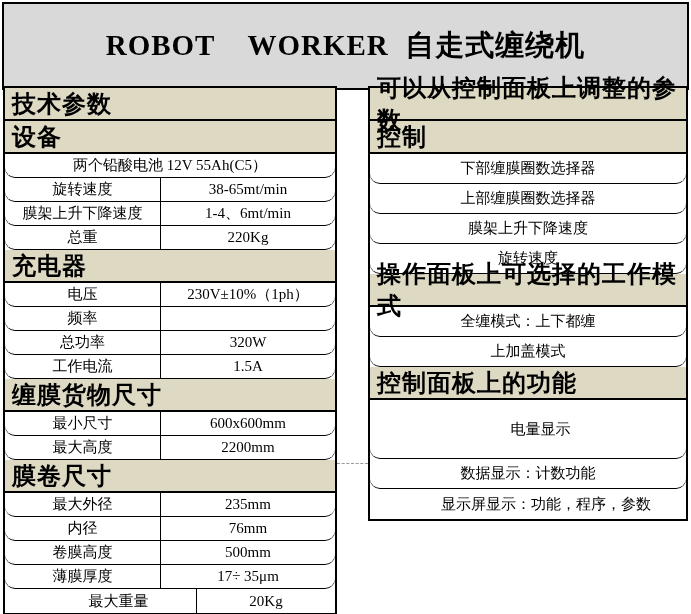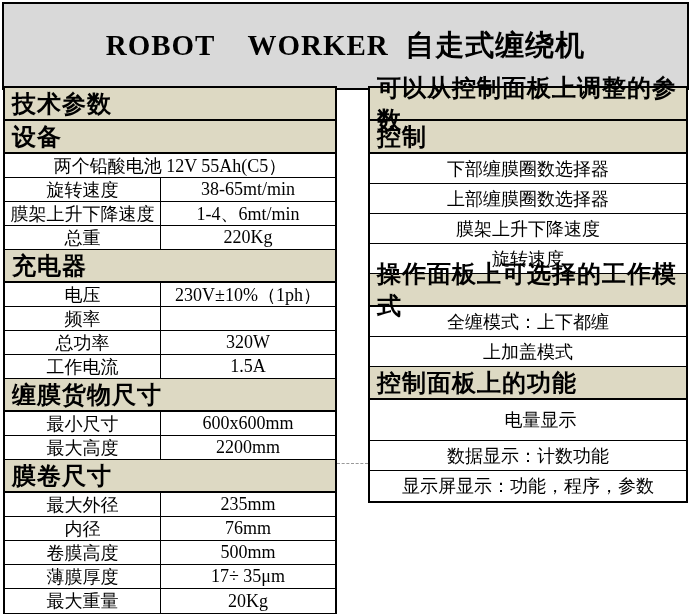--- a/index.html
+++ b/index.html
@@ -50,27 +50,28 @@
     align-items:center;
     padding-left:7px;
     font-weight:bold;
     font-size:24px;
     letter-spacing:1px;
   }
   .row{
     box-sizing:border-box;
     border-bottom:1px solid var(--border);
     display:flex;
-    font-size:18px;
+    font-size:15px;
     align-items:stretch;
+    border-radius:10px;
   }
   .panel.left .row{ height:24px; }
   .panel.right .row{ height:30px; }
-  .panel.right .row.tall{ height:41px;padding-left:25px; }
-  .panel .row:last-child{ border-bottom:none; }
+  .panel.right .row.tall{ height:59px;padding-left:25px; }
+  .panel .row:last-child{ border-bottom:none;margin-left:36px; }
   .row.full{
     align-items:center;
     justify-content:center;
     text-align:center;
   }
   .row.pair .label{
     width:156px;
     box-sizing:border-box;
     border-right:1px solid var(--border);
     display:flex;

